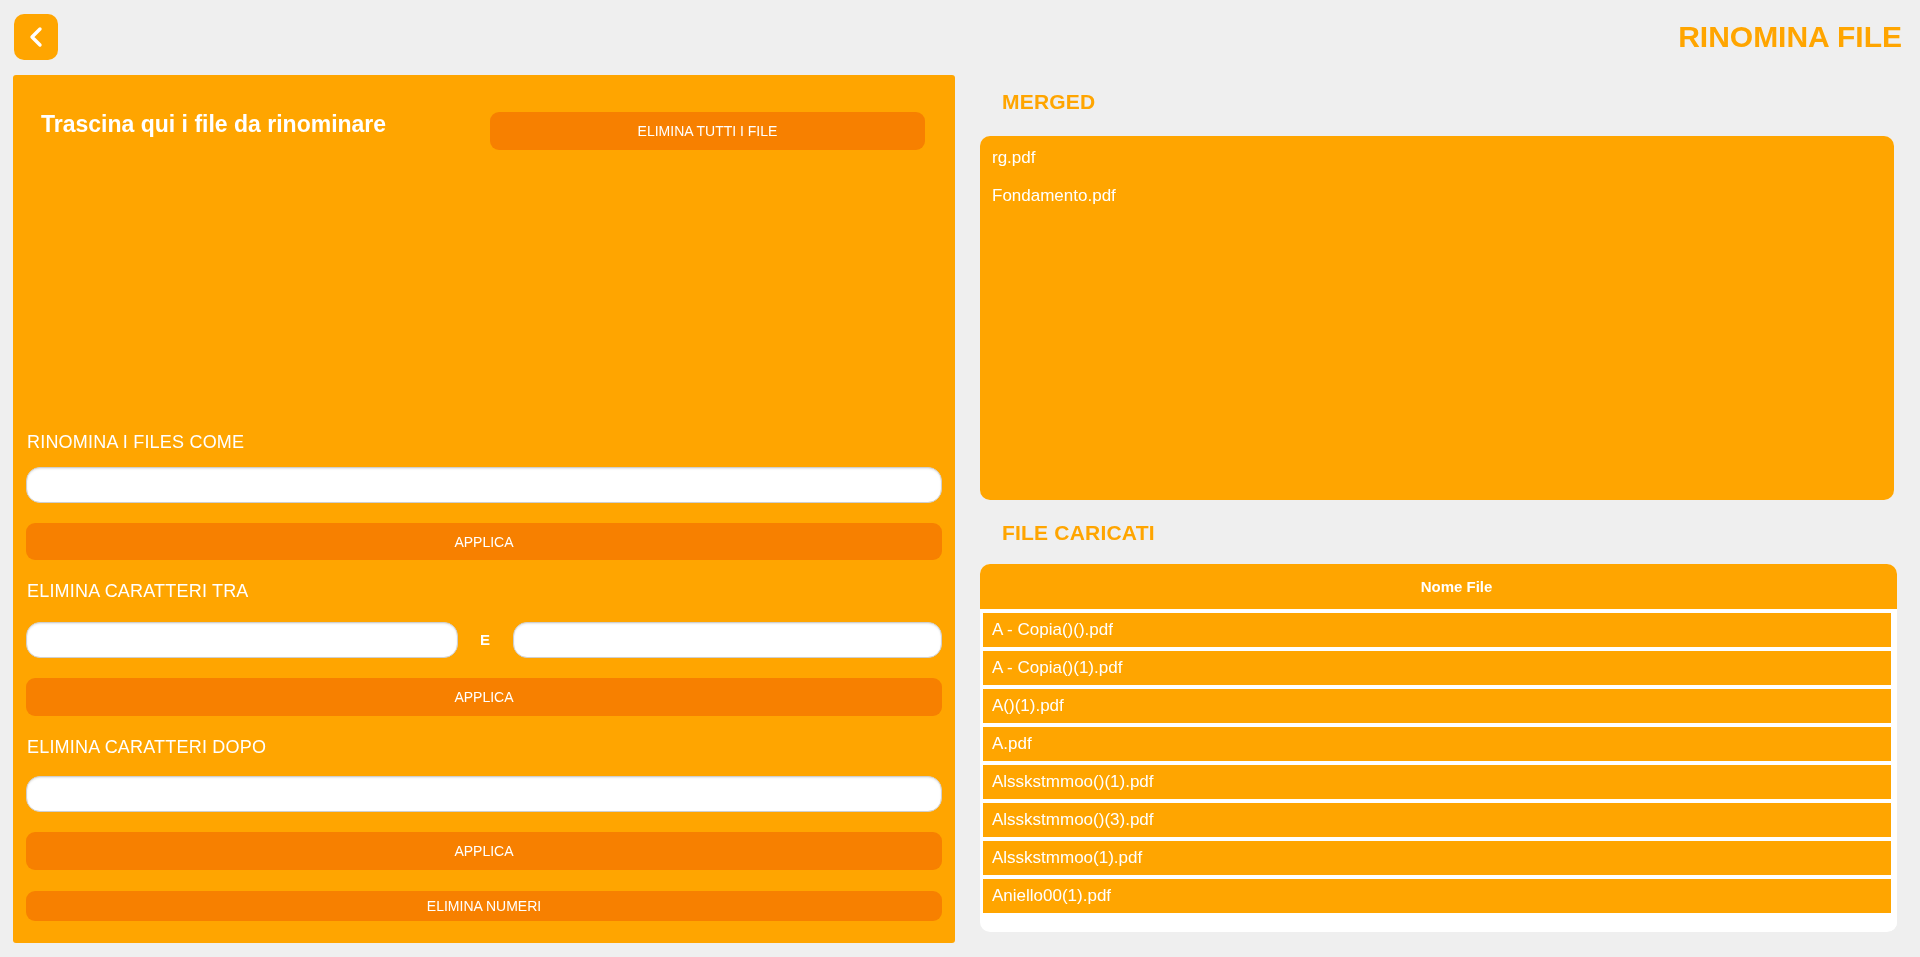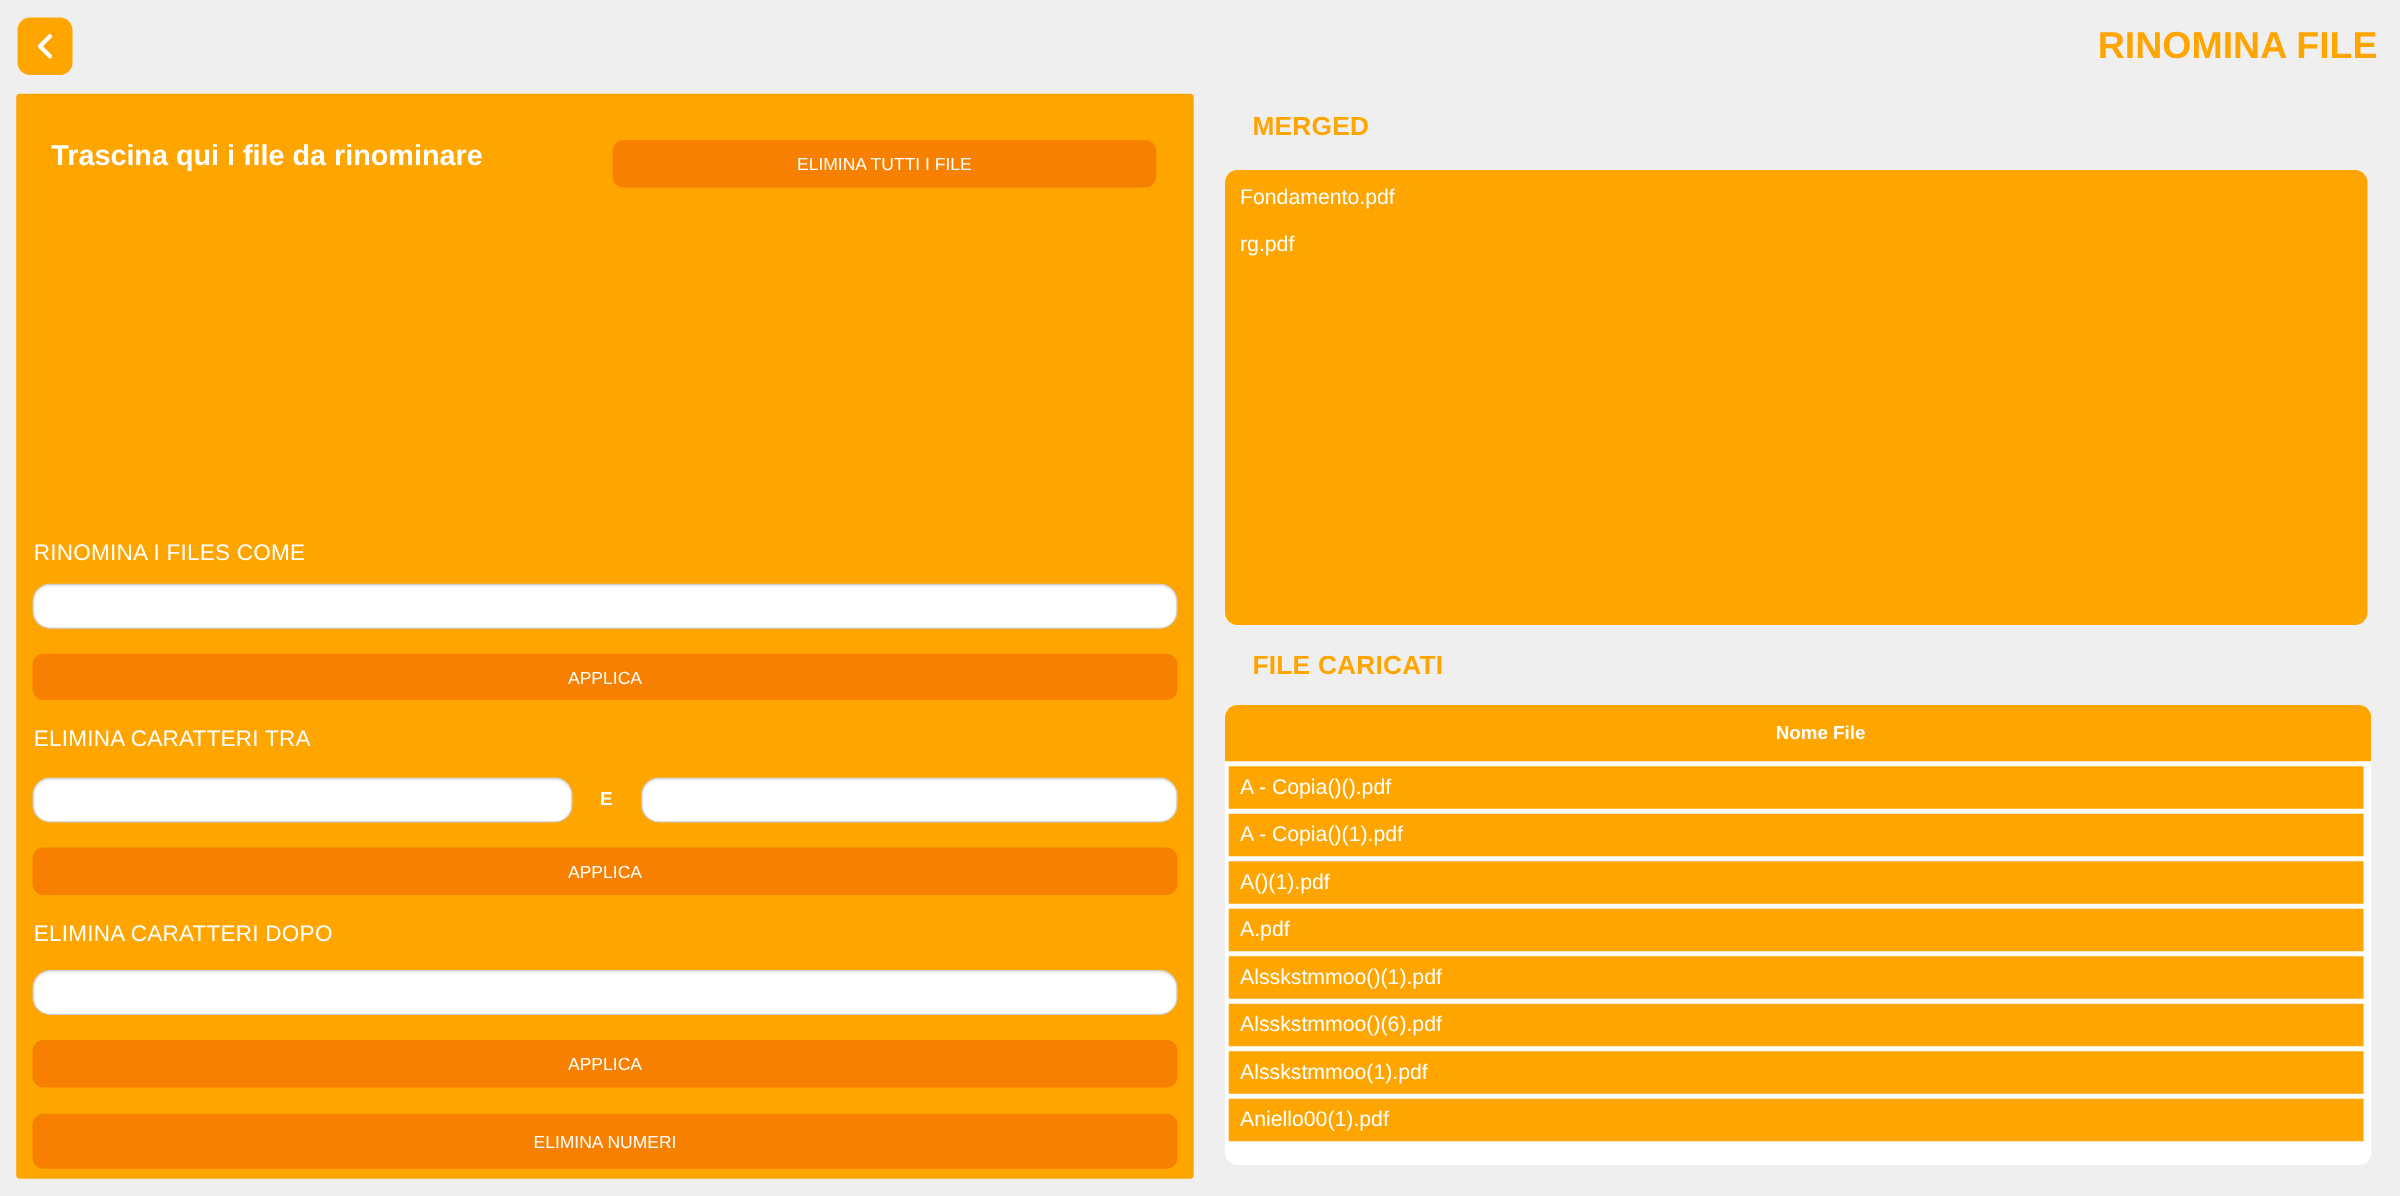--- a/index.html
+++ b/index.html
@@ -51,21 +51,21 @@
   .txt-rename{left:13px;top:392px;width:916px;}
   .btn-apply-1{left:13px;top:448px;width:916px;height:37px;}
   .lbl-between{left:14px;top:506px;}
   .txt-between-1{left:13px;top:547px;width:432px;}
   .between-e{left:452px;top:556px;width:40px;text-align:center;font-size:15px;font-weight:700;color:#ffffff;}
   .txt-between-2{left:500px;top:547px;width:429px;}
   .btn-apply-2{left:13px;top:603px;width:916px;height:38px;}
   .lbl-after{left:14px;top:662px;}
   .txt-after{left:13px;top:701px;width:916px;}
   .btn-apply-3{left:13px;top:757px;width:916px;height:38px;}
-  .btn-numbers{left:13px;top:816px;width:916px;height:44px;}
+  .btn-numbers{left:13px;top:816px;width:916px;height:30px;}
 
   
   .section-heading{
     font-size:21px;font-weight:700;color:#FFA500;letter-spacing:0.2px;margin-left:20px;
   }
   .merged-heading{left:982px;top:90px;}
   .merged-box{
     left:980px;top:136px;width:914px;height:361px;
     background:#FFA500;border-radius:10px;overflow:hidden;padding-top:3px;
   }
@@ -119,31 +119,31 @@
 
   <div class="abs field-label lbl-after">ELIMINA CARATTERI DOPO</div>
   <input class="txt txt-after" type="text" value="" style="">
   <button class="abs btn btn-apply-3">APPLICA</button>
 
   <button class="abs btn btn-numbers">ELIMINA NUMERI</button>
 </div>
 
 <div class="abs section-heading merged-heading">MERGED</div>
 <div class="abs merged-box">
+    <div class="merged-item">rg.pdf</div>
     <div class="merged-item">Fondamento.pdf</div>
-    <div class="merged-item">rg.pdf</div>
   </div>
 
 <div class="abs section-heading files-heading">FILE CARICATI</div>
 <div class="abs files-table">
   <div class="table-header">Nome File</div>
   <div>
       <div class="table-row">A - Copia()().pdf</div>
       <div class="table-row">A - Copia()(1).pdf</div>
       <div class="table-row">A()(1).pdf</div>
       <div class="table-row">A.pdf</div>
       <div class="table-row">Alsskstmmoo()(1).pdf</div>
-      <div class="table-row">Alsskstmmoo()(6).pdf</div>
+      <div class="table-row">Alsskstmmoo()(3).pdf</div>
       <div class="table-row">Alsskstmmoo(1).pdf</div>
       <div class="table-row">Aniello00(1).pdf</div>
     </div>
   <div class="t-scroll"></div>
 </div>
 
 </body></html>

